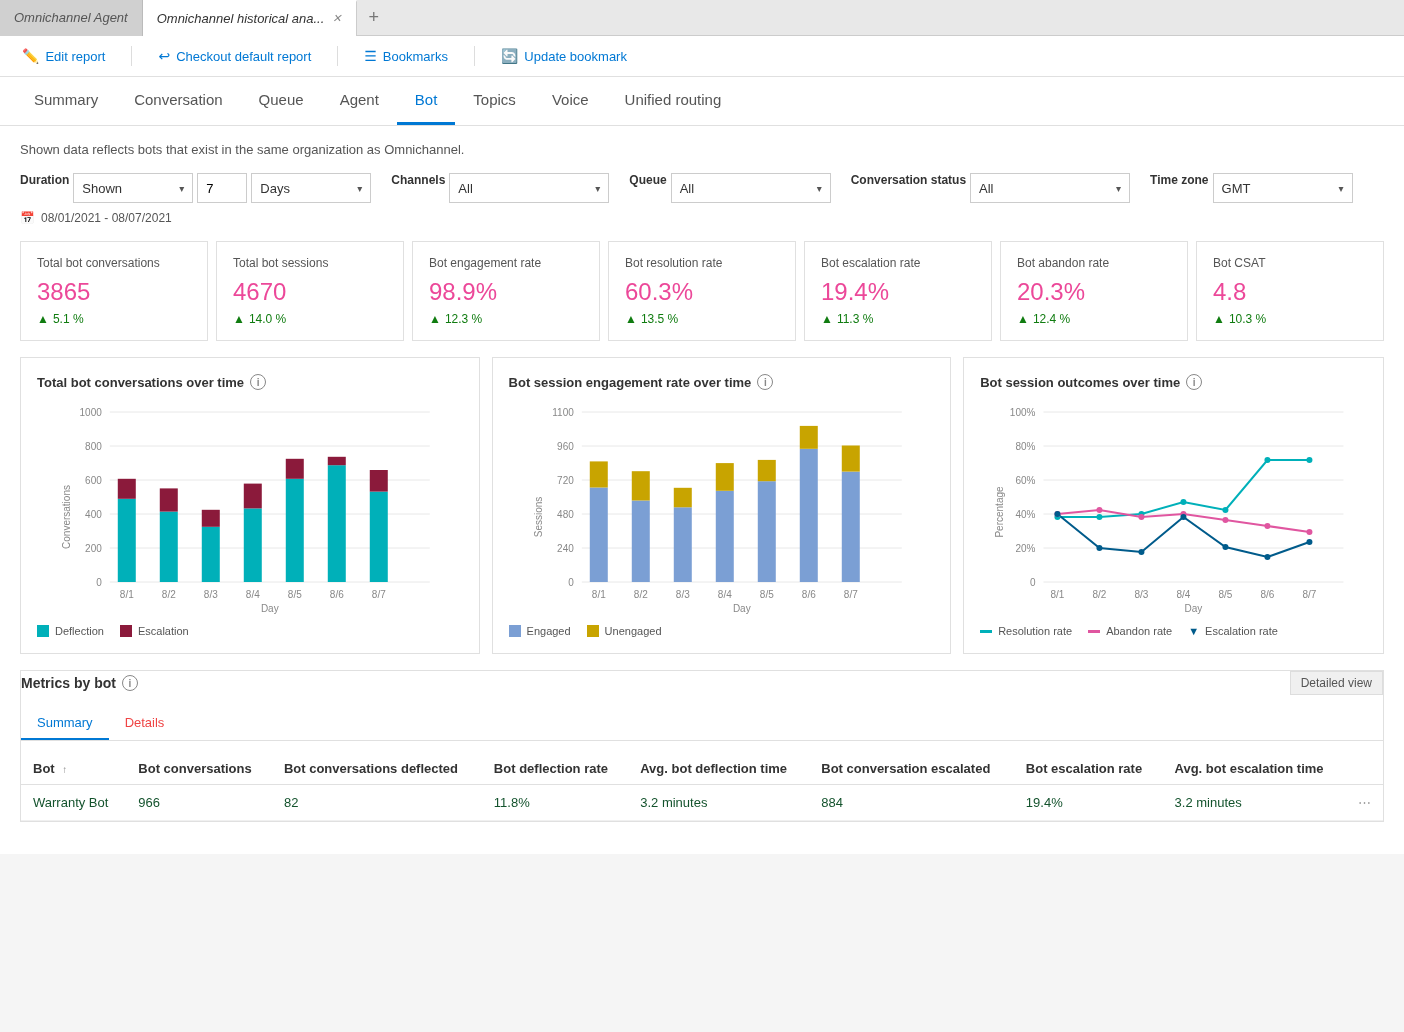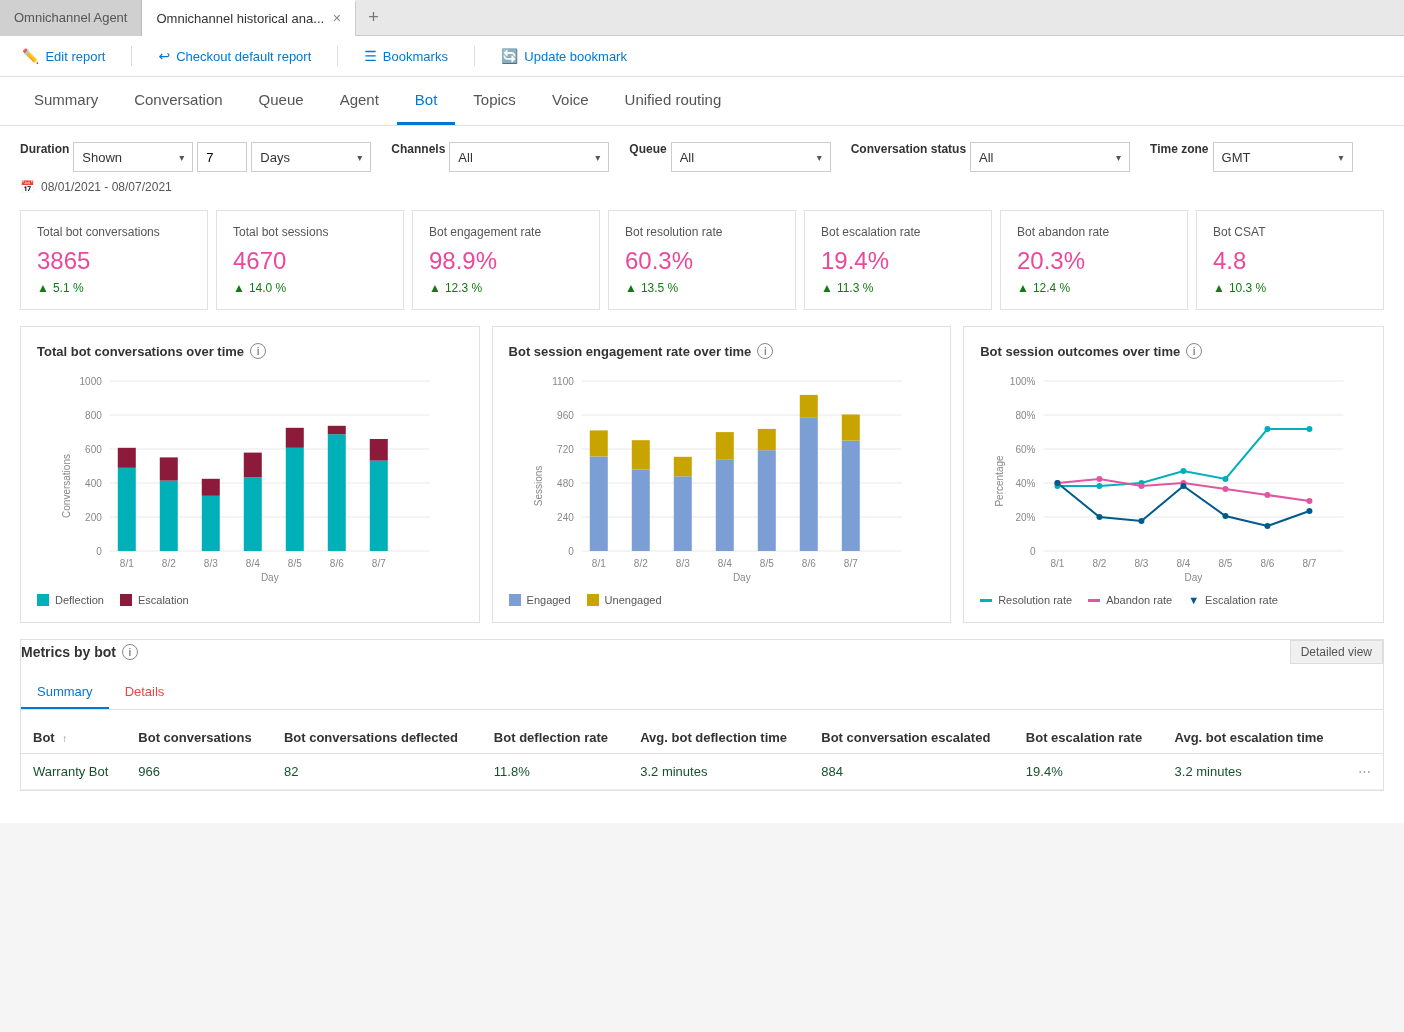--- a/index.html
+++ b/index.html
@@ -1,20 +1,20 @@
 <!DOCTYPE html>
 <html><head>
   <meta charset="utf-8">
   <style>
     * { box-sizing: border-box; margin: 0; padding: 0; }
     body { font-family: 'Segoe UI', Arial, sans-serif; font-size: 13px; background: #f5f5f5; color: #333; }
 
     
     .browser-tabs { display: flex; align-items: center; background: #e8e8e8; border-bottom: 1px solid #ccc; padding: 0; height: 36px; }
-    .browser-tab { display: flex; align-items: center; padding: 0 14px; height: 36px; font-size: 13px; cursor: pointer; white-space: nowrap; }
+    .browser-tab { display: flex; align-items: center; padding: 0 14px; height: 36px; font-size: 13px; cursor: pointer; white-space: nowrap; font-style: italic; }
     .browser-tab.inactive { background: #d0d0d0; color: #555; border-right: 1px solid #bbb; }
     .browser-tab.active { background: #fff; color: #333; border-right: 1px solid #ccc; border-top: 2px solid transparent; }
     .browser-tab .close-btn { margin-left: 8px; color: #888; font-size: 11px; }
     .tab-add { padding: 0 12px; font-size: 18px; color: #777; cursor: pointer; }
 
     
     .toolbar { display: flex; align-items: center; gap: 20px; padding: 8px 16px; background: #fff; border-bottom: 1px solid #e0e0e0; }
     .toolbar-btn { display: flex; align-items: center; gap: 6px; color: #0078d4; font-size: 13px; cursor: pointer; background: none; border: none; padding: 4px 6px; }
     .toolbar-divider { width: 1px; height: 20px; background: #ddd; }
 
@@ -118,20 +118,21 @@
   <div class="nav-tab">Conversation</div>
   <div class="nav-tab">Queue</div>
   <div class="nav-tab">Agent</div>
   <div class="nav-tab active">Bot</div>
   <div class="nav-tab">Topics</div>
   <div class="nav-tab">Voice</div>
   <div class="nav-tab">Unified routing</div>
 </div>
 
 <div class="main">
+  <div class="data-note">Shown data reflects bots that exist in the same organization as Omnichannel.</div>
 
   <div class="filters">
     <div class="filter-group">
       <div class="filter-label">Duration</div>
       <div class="filter-row">
         <div class="filter-input filter-select" style="width:70px;">
           <span>Shown</span>
           <span class="chevron">▾</span>
         </div>
         <input class="filter-input small" type="text" value="7" style="">

